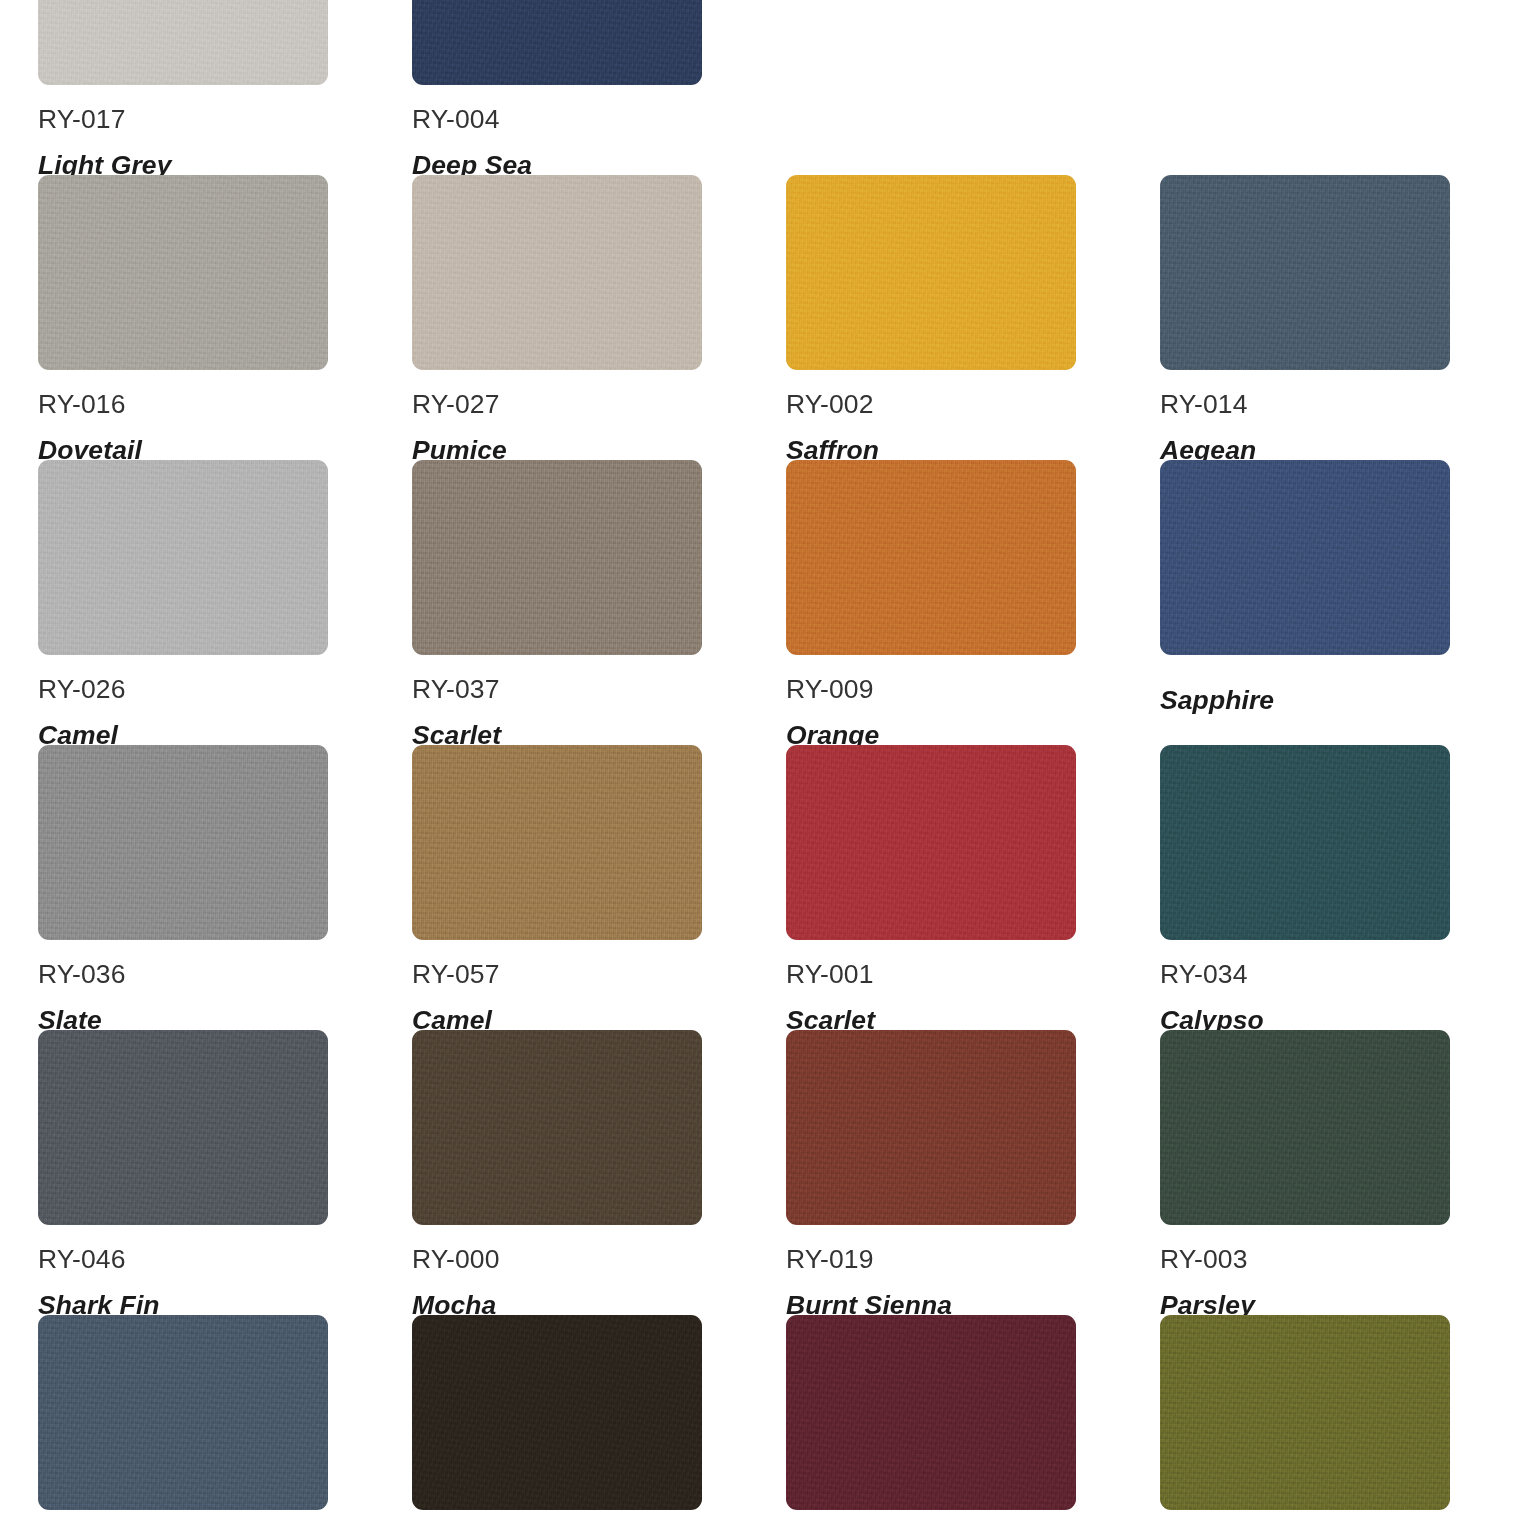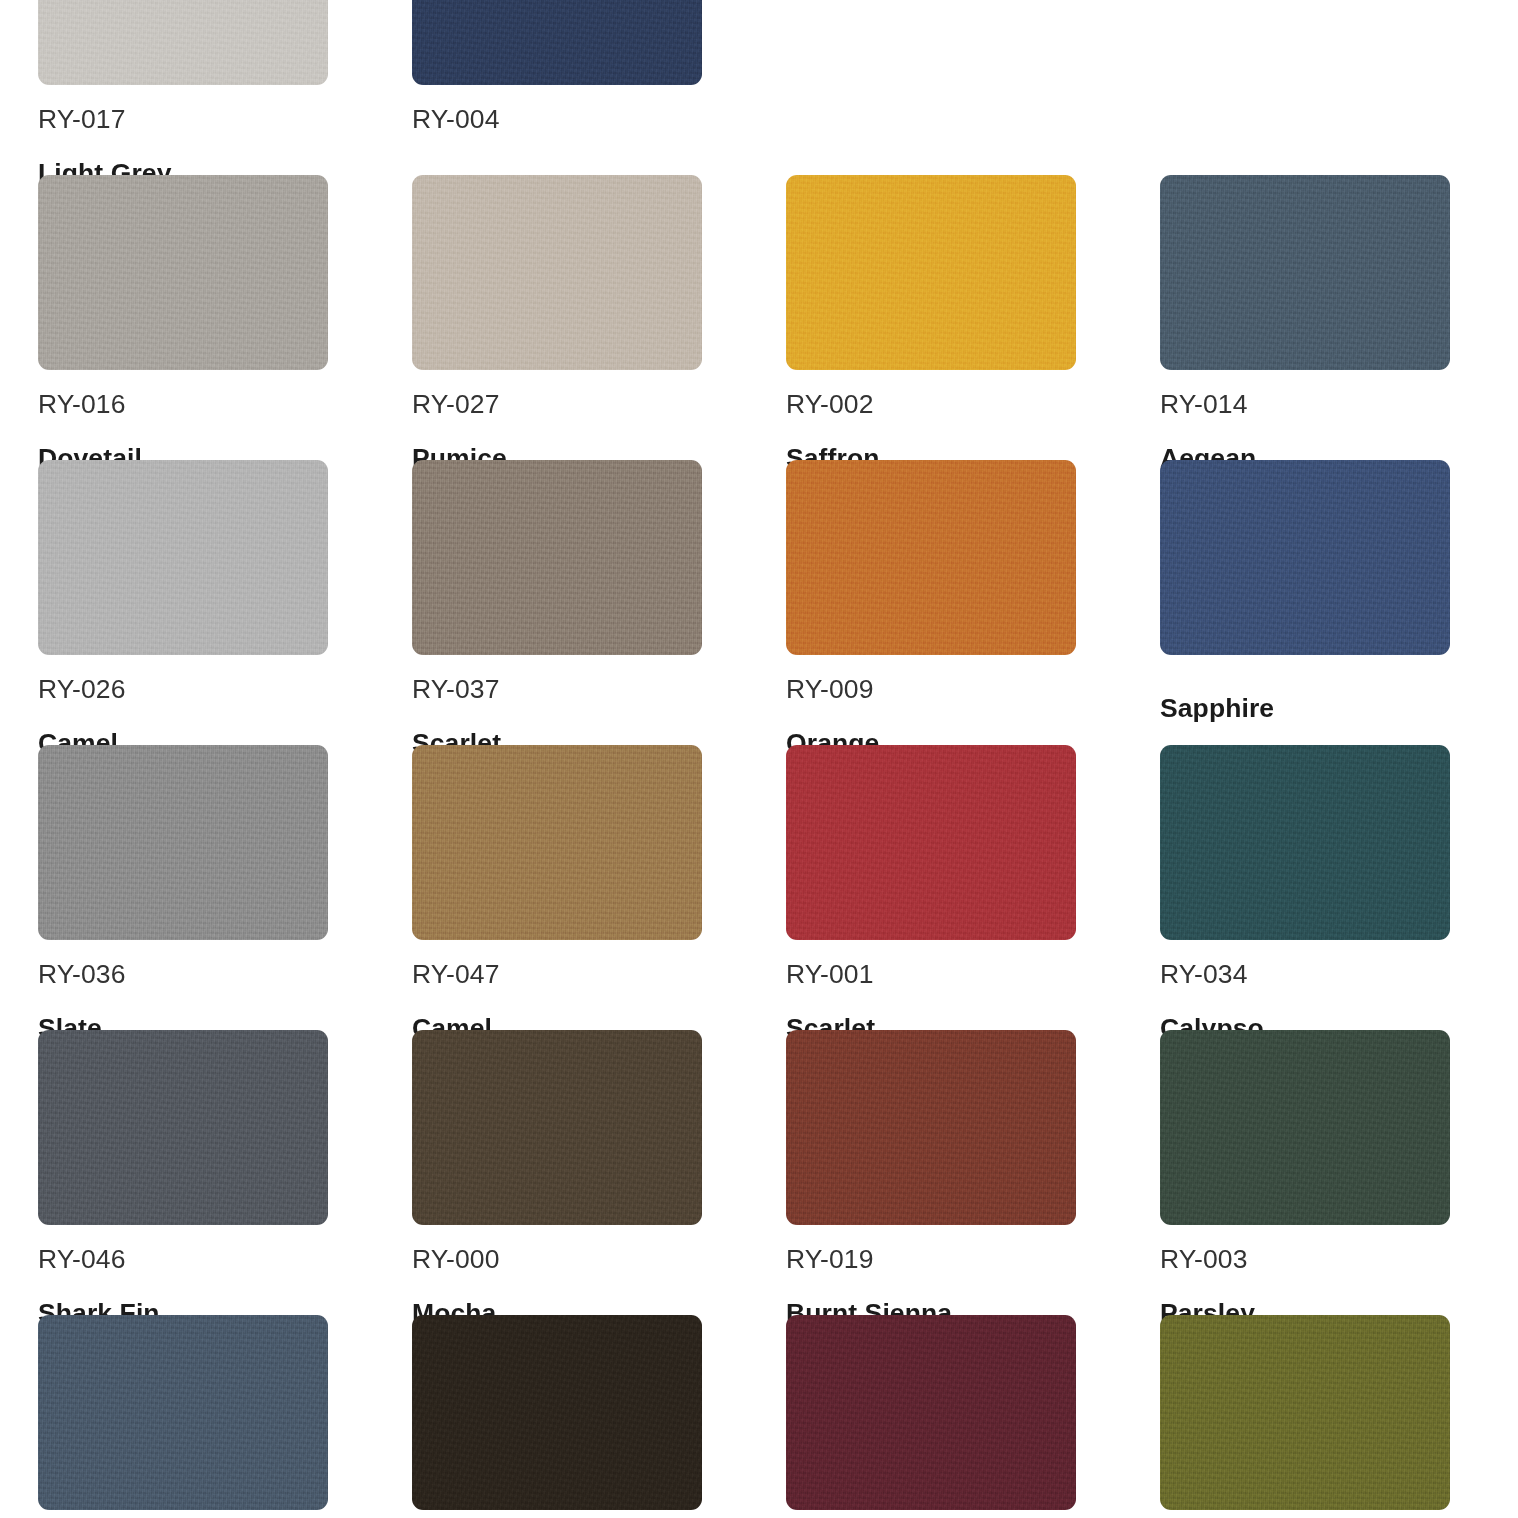--- a/index.html
+++ b/index.html
@@ -95,40 +95,42 @@
     letter-spacing:0.1px;
     white-space:nowrap;
   }
   .name {
     font-size:26.5px;
     line-height:1.32;
     font-weight:700;
     color:#1b1b1b;
     letter-spacing:0.1px;
     white-space:nowrap;
-    margin-top:19px;
+    margin-top:11px;
+    font-style:italic;
   }
   .caption.empty { visibility:hidden; }
 </style>
 </head>
 <body>
 
 <div id="sheet">
   <div class="grid" id="grid">
       <div class="cell">
         <div class="swatch" style="background-color: rgb(201, 198, 193);"></div>
         <div class="caption">
           <div class="code">RY-017</div>
           <div class="name">Light Grey</div>
         </div>
       </div>
       <div class="cell">
         <div class="swatch" style="background-color: rgb(46, 61, 92);"></div>
         <div class="caption">
           <div class="code">RY-004</div>
+          <div class="name">Deep Sea</div>
         </div>
       </div>
       <div class="cell">
         <div class="swatch" style="background-color: rgb(255, 255, 255); visibility: hidden;"></div>
         <div class="caption empty">
           <div class="code"></div>
           <div class="name"></div>
         </div>
       </div>
       <div class="cell">
@@ -196,21 +198,21 @@
       <div class="cell">
         <div class="swatch" style="background-color: rgb(140, 140, 140);"></div>
         <div class="caption">
           <div class="code">RY-036</div>
           <div class="name">Slate</div>
         </div>
       </div>
       <div class="cell">
         <div class="swatch" style="background-color: rgb(156, 122, 78);"></div>
         <div class="caption">
-          <div class="code">RY-047</div>
+          <div class="code">RY-057</div>
           <div class="name">Camel</div>
         </div>
       </div>
       <div class="cell">
         <div class="swatch" style="background-color: rgb(168, 51, 58);"></div>
         <div class="caption">
           <div class="code">RY-001</div>
           <div class="name">Scarlet</div>
         </div>
       </div>

